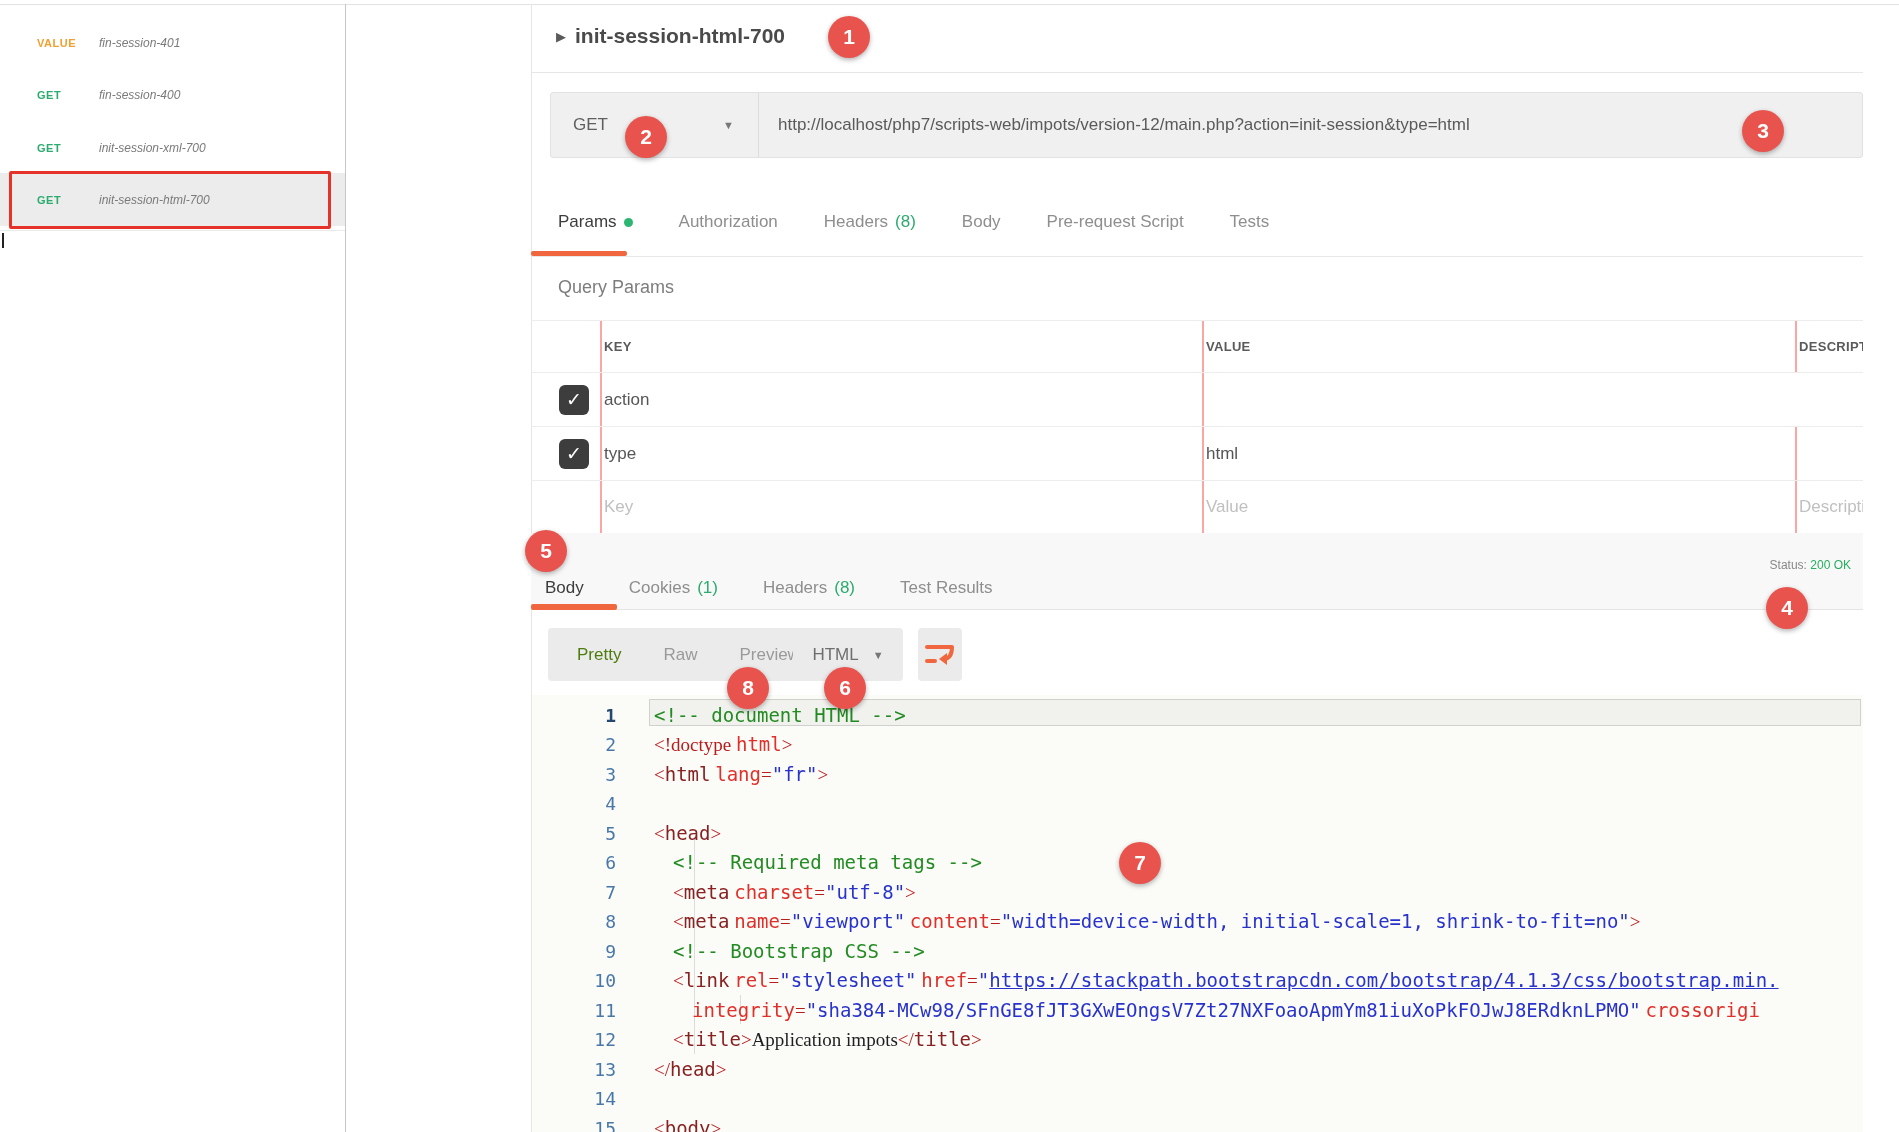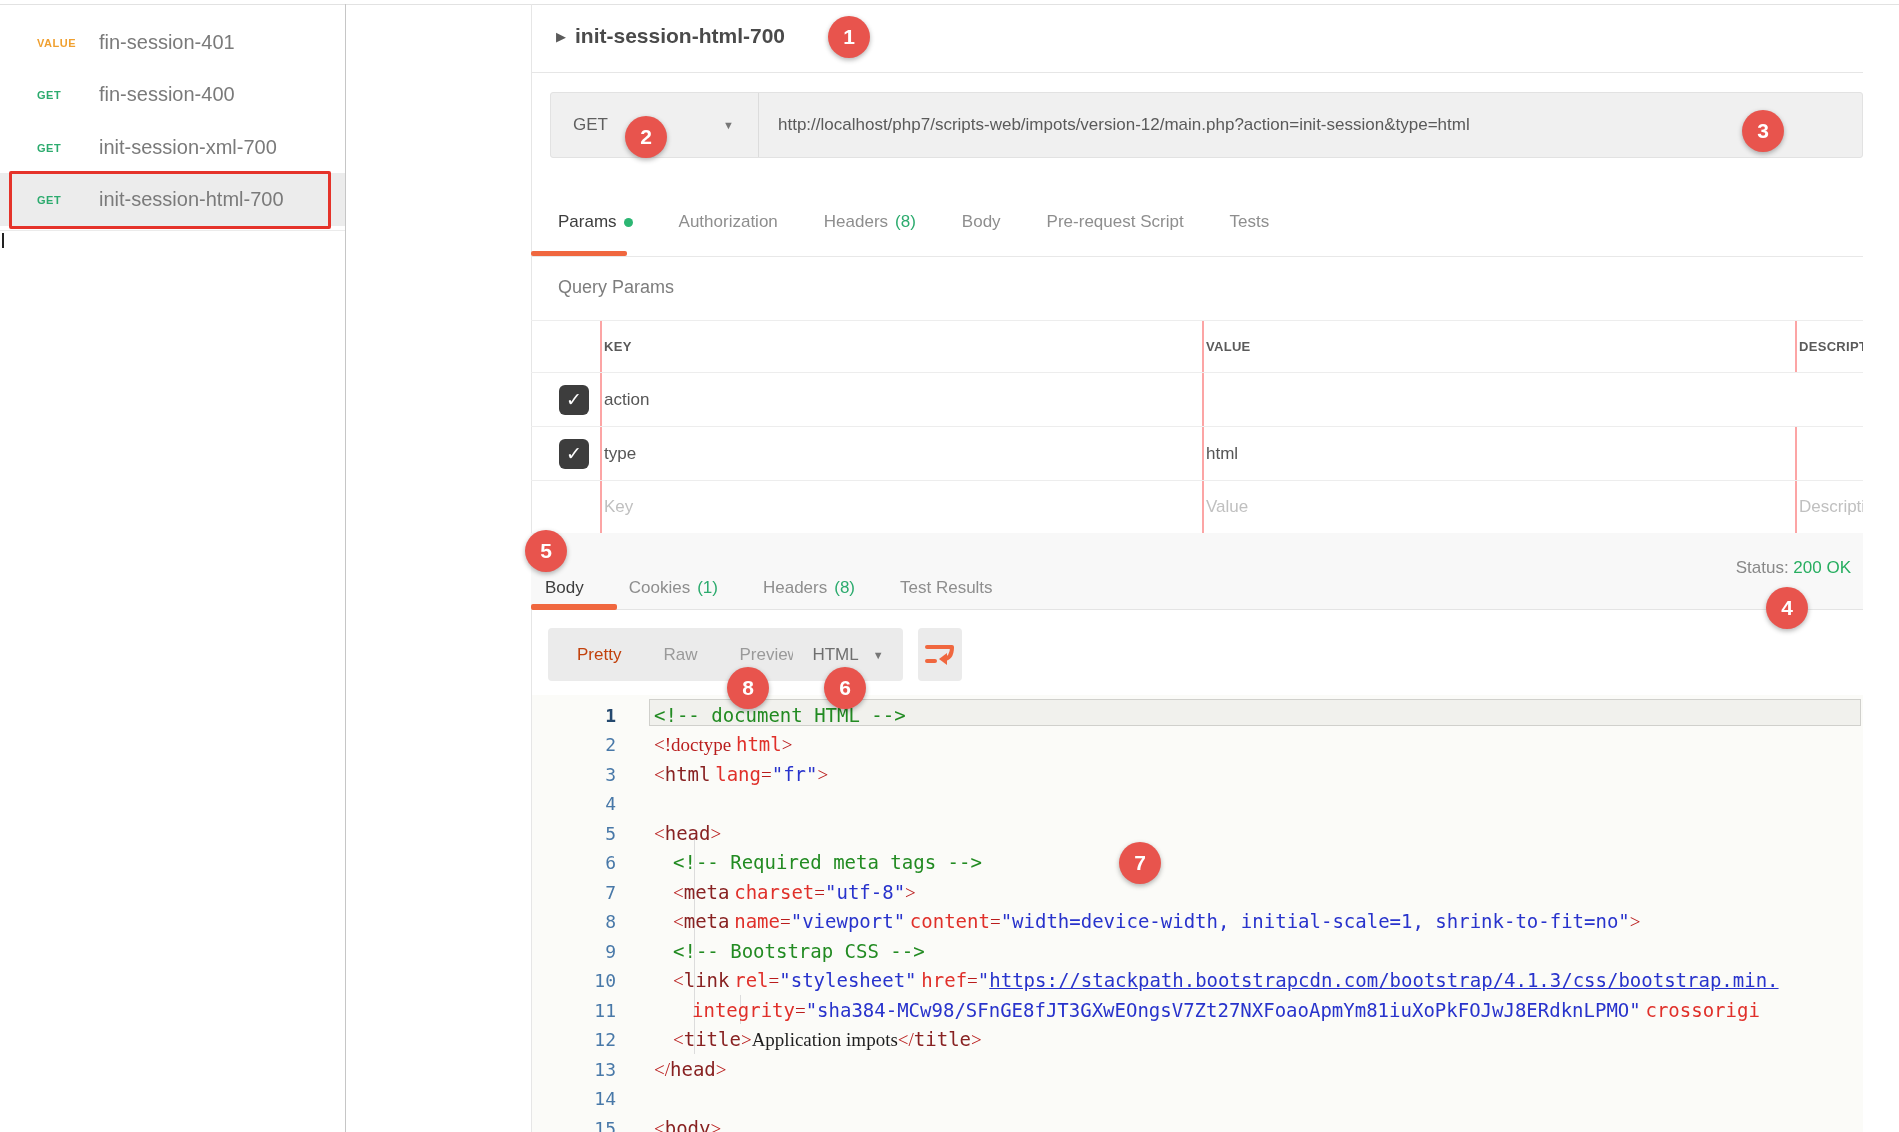--- a/index.html
+++ b/index.html
@@ -12,21 +12,21 @@
   .top-line { left:0; top:4px; width:1899px; height:1px; background:#e2e2e2; }
   .sidebar-divider { left:345px; top:4px; width:1px; height:1128px; background:#c6c6c6; }
   .panel-border { left:531px; top:4px; width:1px; height:1128px; background:#e6e6e6; }
 
   
   .sb-item { left:0; width:345px; height:53px; display:flex; align-items:center; }
   .sb-item.selected { background:#ececec; }
   .sb-method { width:62px; margin-left:37px; font-size:11px; font-weight:bold; letter-spacing:.5px; }
   .sb-method.get { color:#2cab6e; }
   .sb-method.post { color:#f0a030; }
-  .sb-label { font-size:20px; color:#7a7a7a; }
+  .sb-label { font-size:12px; color:#7a7a7a;font-style:italic; }
   .sb-redbox { left:9px; top:171px; width:322px; height:58px; border:3px solid #e5332a; border-radius:2px; }
   .sb-underline { left:0; top:230px; width:345px; height:1px; background:#ebebeb; }
   .sb-cursor { left:2px; top:233px; width:2px; height:15px; background:#222; }
 
   
   .req-title-row { left:556px; top:24px; display:flex; align-items:center; }
   .disclosure { font-size:13px; color:#5a5a5a; margin-right:9px; }
   .req-title { font-size:21px; font-weight:600; color:#4a4a4a; }
   .title-divider { left:531px; top:72px; width:1332px; height:1px; background:#e6e6e6; }
 
@@ -59,27 +59,27 @@
   .qp-data { height:54px; }
   .qp-data .cell-text { font-size:17px; color:#555; }
   .qp-ph { height:53px; }
   .qp-ph > div { font-size:17px; color:#c0c0c0; }
   .checkbox { width:30px; height:30px; margin-left:28px; background:#3d3d3d; border-radius:6px; color:#fff; font-size:19px; font-weight:bold; display:flex; align-items:center; justify-content:center; }
 
   
   .resp-band { left:531px; top:533px; width:1332px; height:77px; background:#f8f8f8; border-bottom:1px solid #e4e4e4; }
   .resp-tabs { left:545px; top:578px; gap:45px; }
   .resp-underline { left:531px; top:604px; width:86px; height:6px; background:#f0673f; border-radius:2px; }
-  .status-line { left:1531px; top:558px; width:320px; text-align:right; font-size:17px; color:#888; }
+  .status-line { left:1531px; top:558px; width:320px; text-align:right; font-size:12px; color:#888; }
   .status-ok { color:#27ae60; }
 
   
   .seg { left:548px; top:628px; height:53px; background:#ebebeb; border-radius:4px; display:flex; align-items:center; padding:0 8px; gap:0; }
   .seg-btn { font-size:17px; color:#9a9a9a; padding:0 21px; }
-  .seg-btn.active { color:#c2410c; }
+  .seg-btn.active { color:#4d7c0f; }
   .lang-btn { left:793px; top:628px; width:110px; height:53px; background:#ebebeb; border-radius:4px; display:flex; align-items:center; justify-content:center; gap:14px; }
   .lang-text { font-size:17px; color:#6f6f6f; }
   .lang-caret { font-size:11px; color:#777; }
   .wrap-btn { left:918px; top:628px; width:44px; height:53px; background:#ebebeb; border-radius:4px; display:flex; align-items:center; justify-content:center; }
 
   
   .code-area { left:532px; top:695px; width:1331px; height:437px; background:#fbfbf8; }
   .code-line { position:absolute; left:0; height:30px; width:100%; display:flex; align-items:center; font-family:"DejaVu Sans Mono","Liberation Mono",monospace; font-size:19px; }
   .code-line .num { flex:0 0 84px; text-align:right; color:#4878a8; font-size:18px; }
   .code-line .num.hl { color:#24486e; font-weight:bold; }

